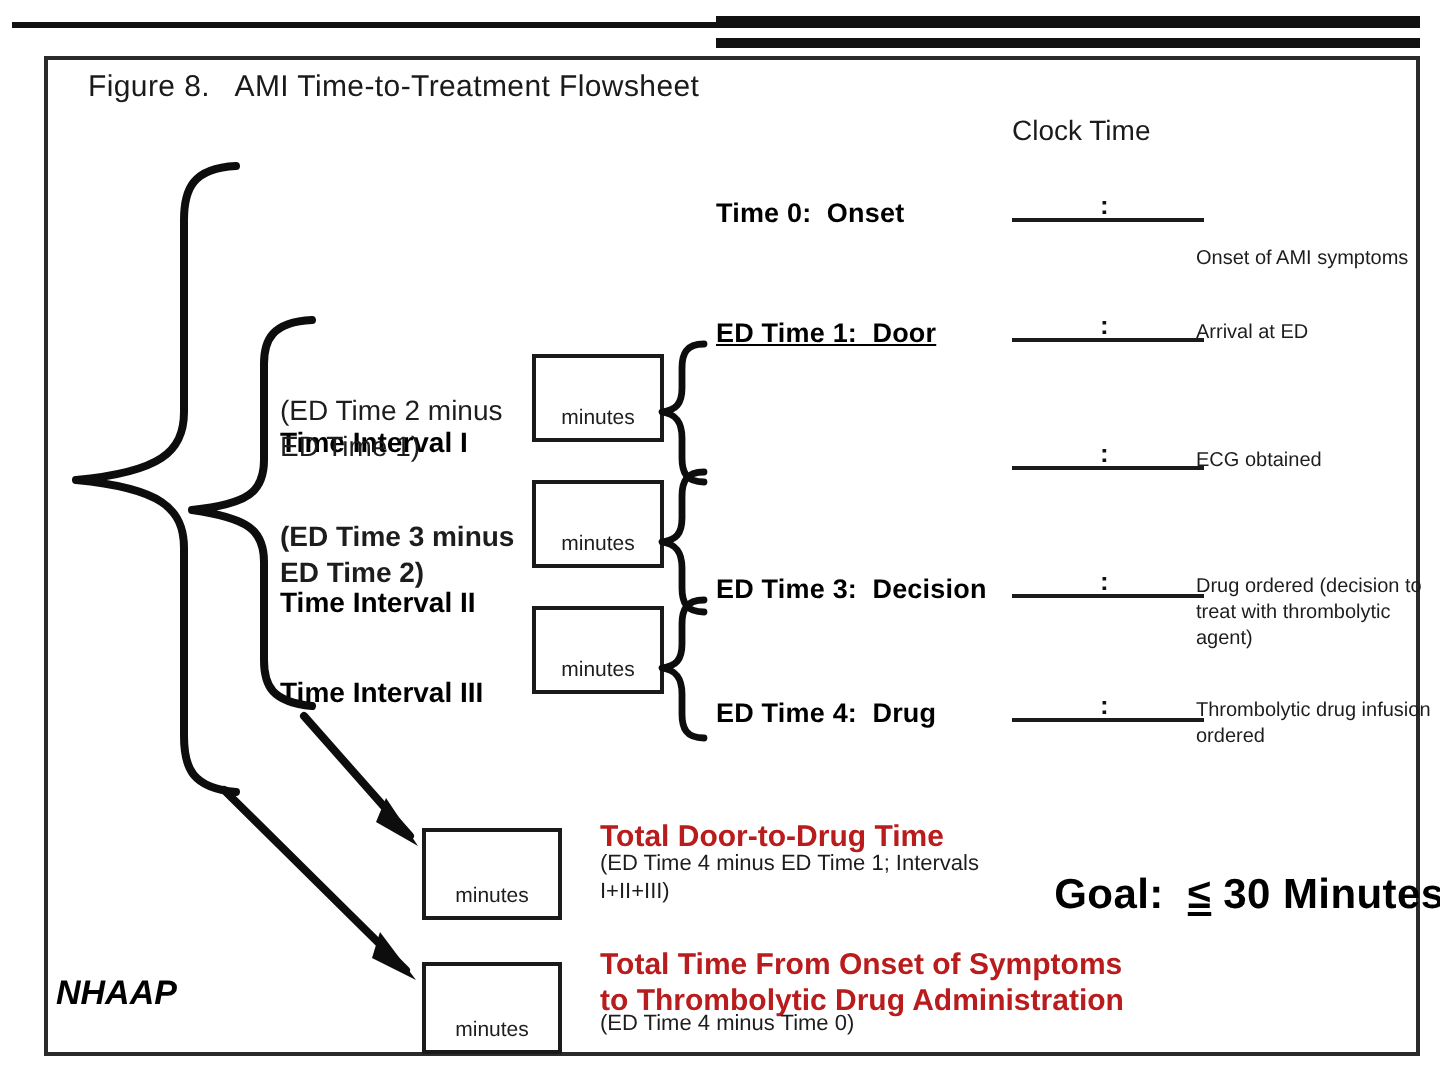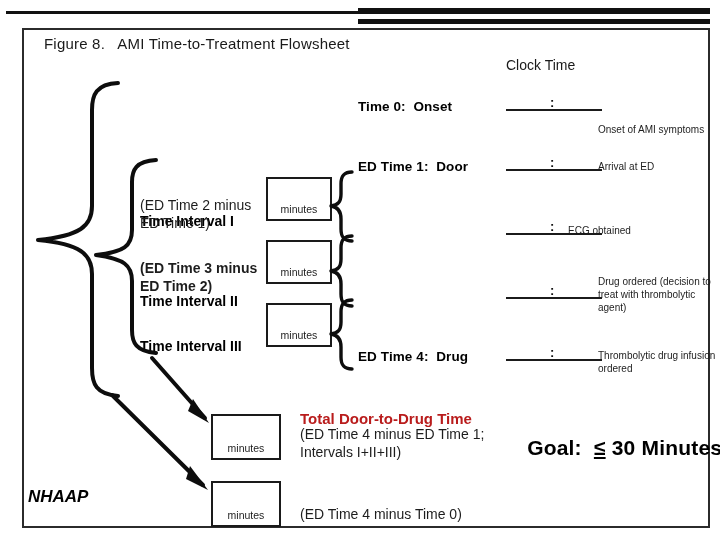--- a/index.html
+++ b/index.html
@@ -44,21 +44,21 @@
     position:absolute;width:66px;height:44px;
     border:2px solid #1a1a1a;background:#fff;box-sizing:border-box;
   }
   .minbox span{
     position:absolute;left:0;right:0;bottom:4px;text-align:center;
     font-size:10.5px;color:#1d1d1d;
   }
 
   
   .tot-title{font-size:15px;font-weight:bold;color:#b91c1c;line-height:1.22;white-space:normal;width:230px;}
-  .tot-sub{font-size:14px;color:#1d1d1d;line-height:1.25;white-space:normal;width:200px;}
+  .tot-sub{font-size:11px;color:#1d1d1d;line-height:1.25;white-space:normal;width:200px;}
 
   
   .citation{
     left:28px;top:440px;font-size:17px;font-weight:bold;font-style:italic;
     line-height:1.34;color:#000;
   }
   
   .goal{
     left:503px;top:412px;font-size:21px;font-weight:bold;color:#000;letter-spacing:.2px;
   }
@@ -80,38 +80,39 @@
   <div class="t title">Figure 8.   AMI Time-to-Treatment Flowsheet</div>
   <div class="t clock-head">Clock Time</div>
 
   <div class="t event-label" style="left:358px;top:99px;">Time 0:  Onset</div>
   <div class="timeline-wrap" style="left:506px;top:96px;">
     <div class="timeline-rule"></div>
     <div class="timeline-colon">:</div>
   </div>
   <div class="t event-desc" style="left:598px;top:100px;margin-top:24px;">Onset of AMI symptoms</div>
 
-  <div class="t event-label" style="left:358px;top:159px;">ED Time 1:  Door</div>
+  <div class="t event-label" style="left:358px;top:159px;text-decoration:underline;">ED Time 1:  Door</div>
   <div class="timeline-wrap" style="left:506px;top:156px;">
     <div class="timeline-rule"></div>
     <div class="timeline-colon">:</div>
   </div>
   <div class="t event-desc" style="left:598px;top:161px;">Arrival at ED</div>
 
   <div class="timeline-wrap" style="left:506px;top:220px;">
     <div class="timeline-rule"></div>
     <div class="timeline-colon">:</div>
   </div>
-  <div class="t event-desc" style="left:568px;top:225px;">ECG obtained</div>
+  <div class="t event-desc" style="left:598px;top:225px;">ECG obtained</div>
 
+  <div class="t event-label" style="left:358px;top:287px;">ED Time 3:  Decision</div>
   <div class="timeline-wrap" style="left:506px;top:284px;">
     <div class="timeline-rule"></div>
     <div class="timeline-colon">:</div>
   </div>
-  <div class="t event-desc" style="left:598px;top:276px;">Drug ordered (decision to treat with thrombolytic agent)</div>
+  <div class="t event-desc" style="left:598px;top:288px;">Drug ordered (decision to treat with thrombolytic agent)</div>
 
   <div class="t event-label" style="left:358px;top:349px;text-align:right;">ED Time 4:  Drug</div>
   <div class="timeline-wrap" style="left:506px;top:346px;">
     <div class="timeline-rule"></div>
     <div class="timeline-colon">:</div>
   </div>
   <div class="t event-desc" style="left:598px;top:350px;">Thrombolytic drug infusion ordered</div>
 
   <div class="t iv-title" style="left:140px;top:182px;">Time Interval I</div>
   <div class="t iv-sub" style="left:140px;top:197px;">(ED Time 2 minus ED Time 1)</div>
@@ -132,20 +133,21 @@
 
   <div class="minbox" style="left:211px;top:414px;width:70px;height:46px;">
     <span>minutes</span>
   </div>
   <div class="t tot-title" style="left:300px;top:410px;">Total Door-to-Drug Time</div>
   <div class="t tot-sub" style="left:300px;top:426px;">(ED Time 4 minus ED Time 1; Intervals I+II+III)</div>
 
   <div class="minbox" style="left:211px;top:481px;width:70px;height:46px;">
     <span>minutes</span>
   </div>
+  <div class="t tot-title" style="left:300px;top:474px;width:262px;">Total Time From Onset of Symptoms to Thrombolytic Drug Administration</div>
   <div class="t tot-sub" style="left:300px;top:506px;">(ED Time 4 minus Time 0)</div>
 
   <div class="t goal">
     <span>Goal:</span><span>&nbsp;&nbsp;</span><u>≤</u><span>&nbsp;</span><span>30 Minutes</span>
   </div>
 
   <div class="t citation">
     <div>NHAAP</div>
     
     

